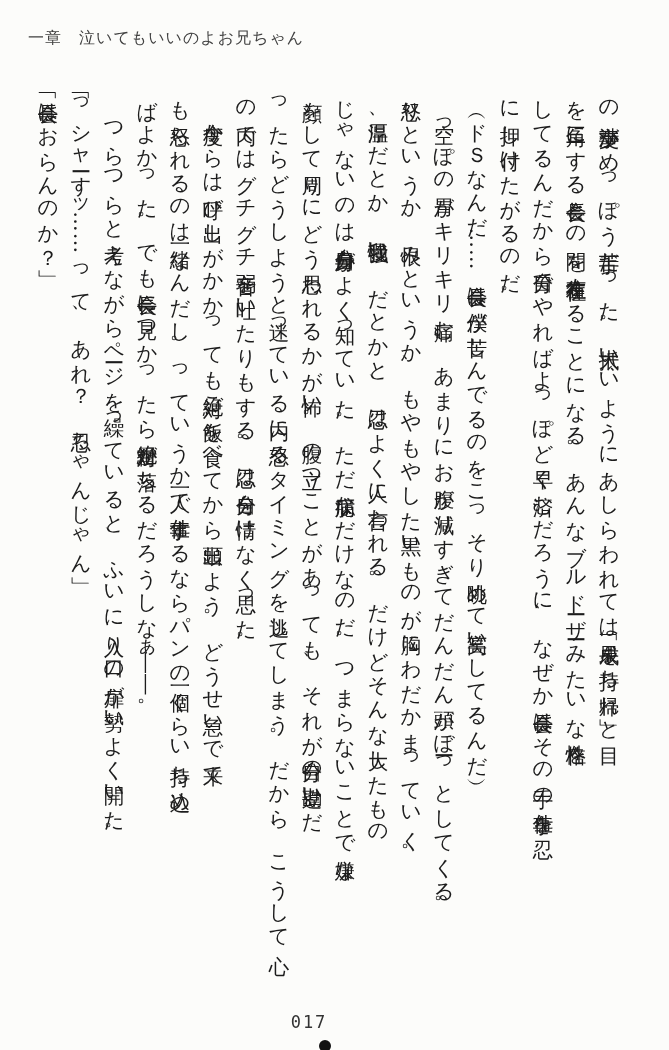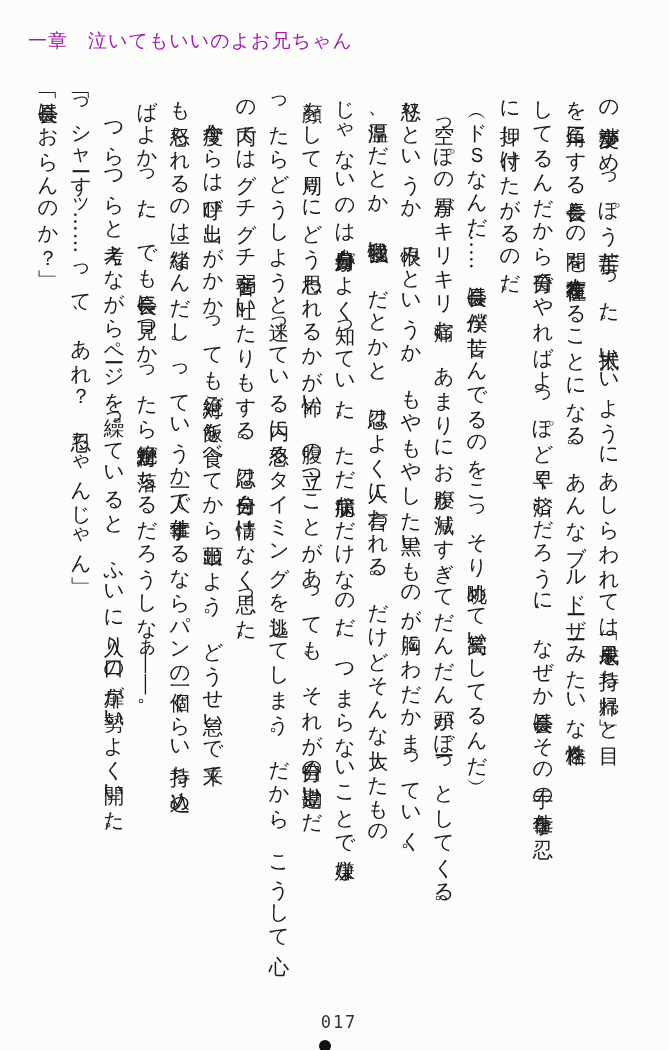--- a/index.html
+++ b/index.html
@@ -14,23 +14,23 @@
     background: #fcfcfa;
     overflow: hidden;
     font-family: "DejaVu Serif", "Liberation Serif", serif;
     color: #1e1e1e;
   }
   
   .chapter-header {
     position: absolute;
     left: 28px;
     top: 28px;
-    font-size: 19px;
+    font-size: 16px;
     letter-spacing: 1px;
-    color: #a21caf;
+    color: #404040;
     white-space: pre;
   }
   
   .text-block {
     position: absolute;
     top: 86px;
     right: 44px;
     height: 892px;
     writing-mode: vertical-rl;
     text-orientation: mixed;
@@ -41,21 +41,20 @@
   }
   .tcol {
     white-space: pre;
   }
   .footer {
     position: absolute;
     left: 0;
     width: 636px;
     top: 1012px;
     text-align: center;
-    padding-left: 30px;
   }
   .page-number {
     display: inline-block;
     font-family: "DejaVu Sans Mono", "Liberation Mono", monospace;
     font-size: 17px;
     letter-spacing: 2px;
     color: #333333;
     transform: translateX(-9px);
   }
   .footer-dot {

